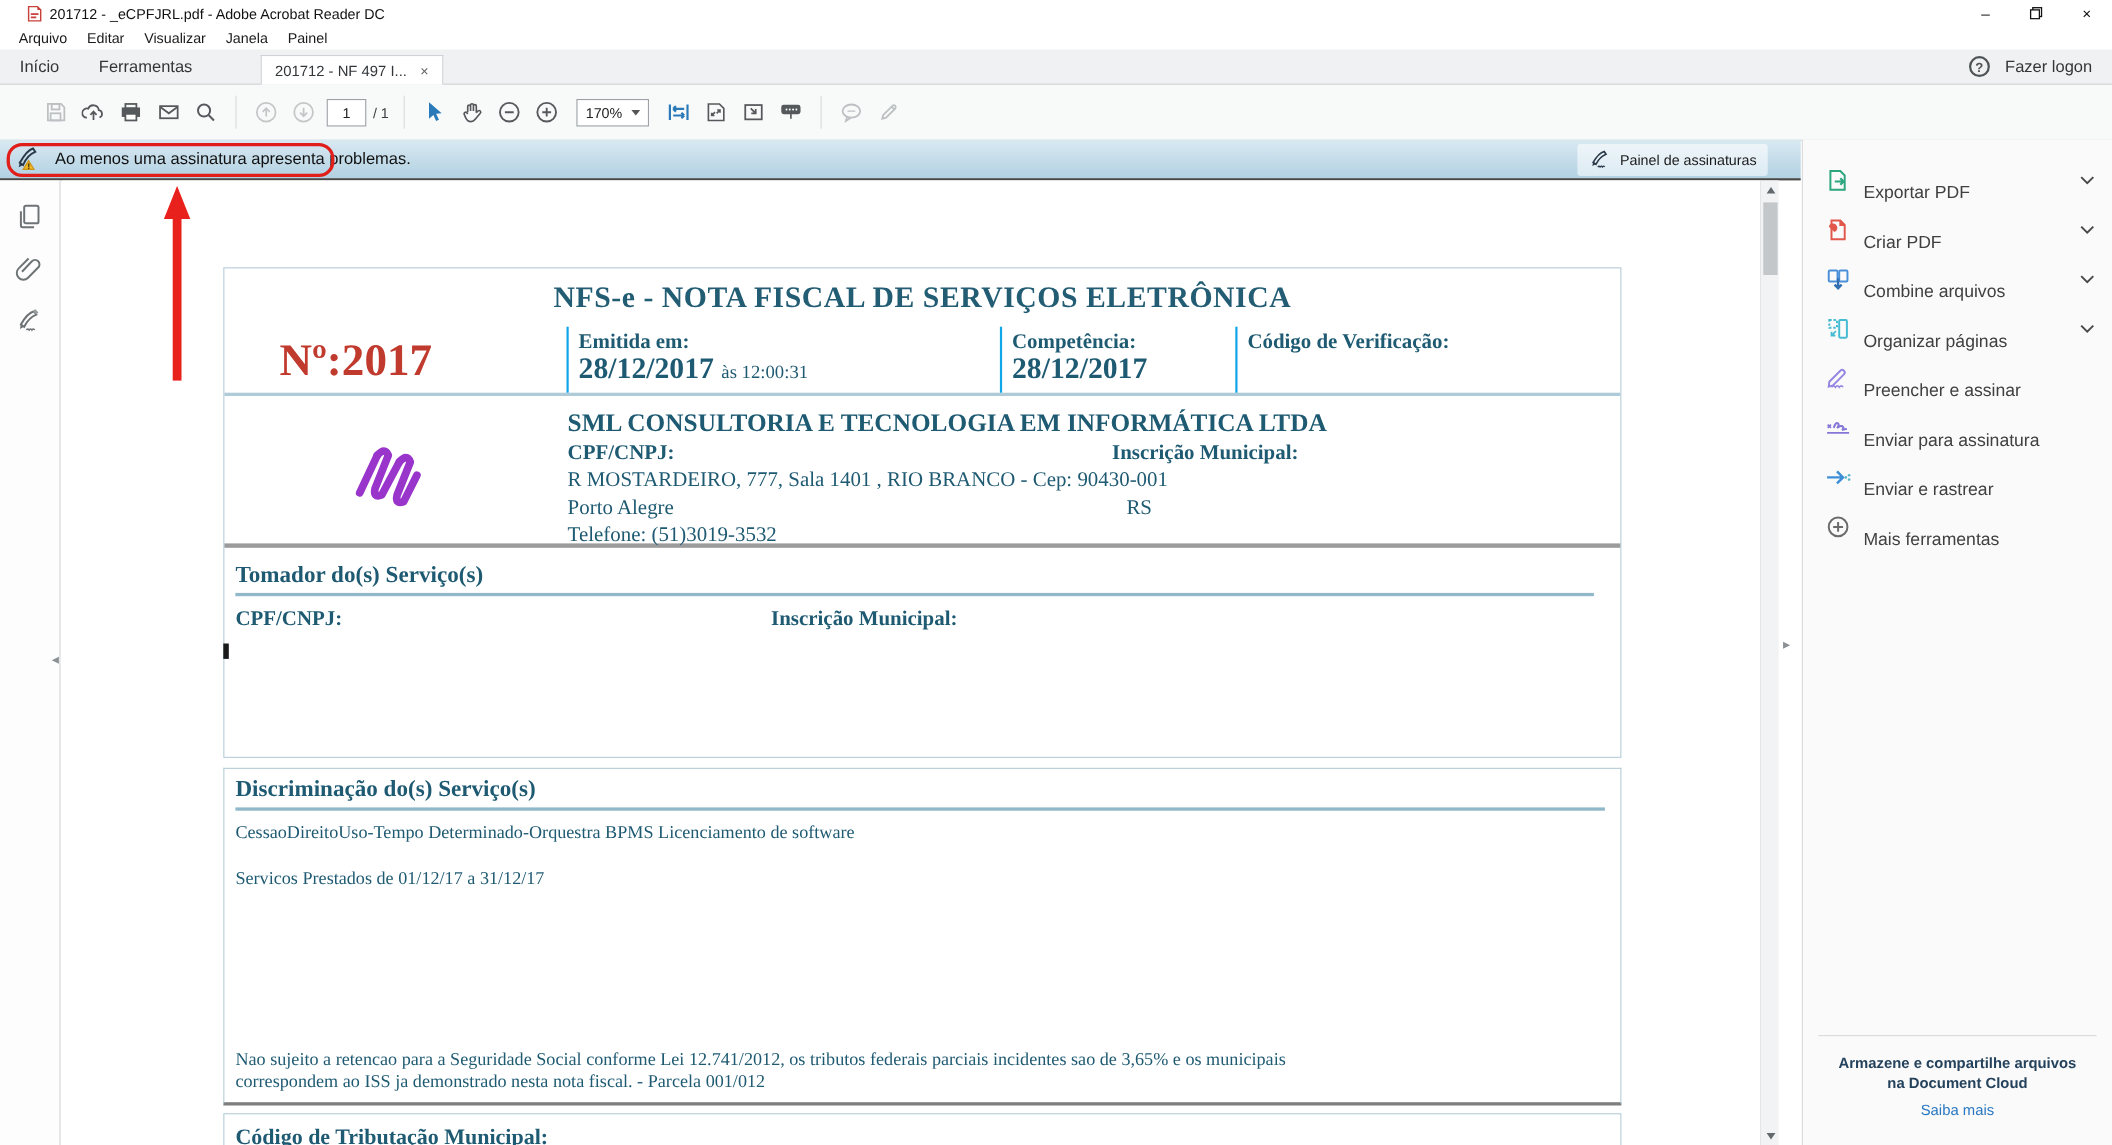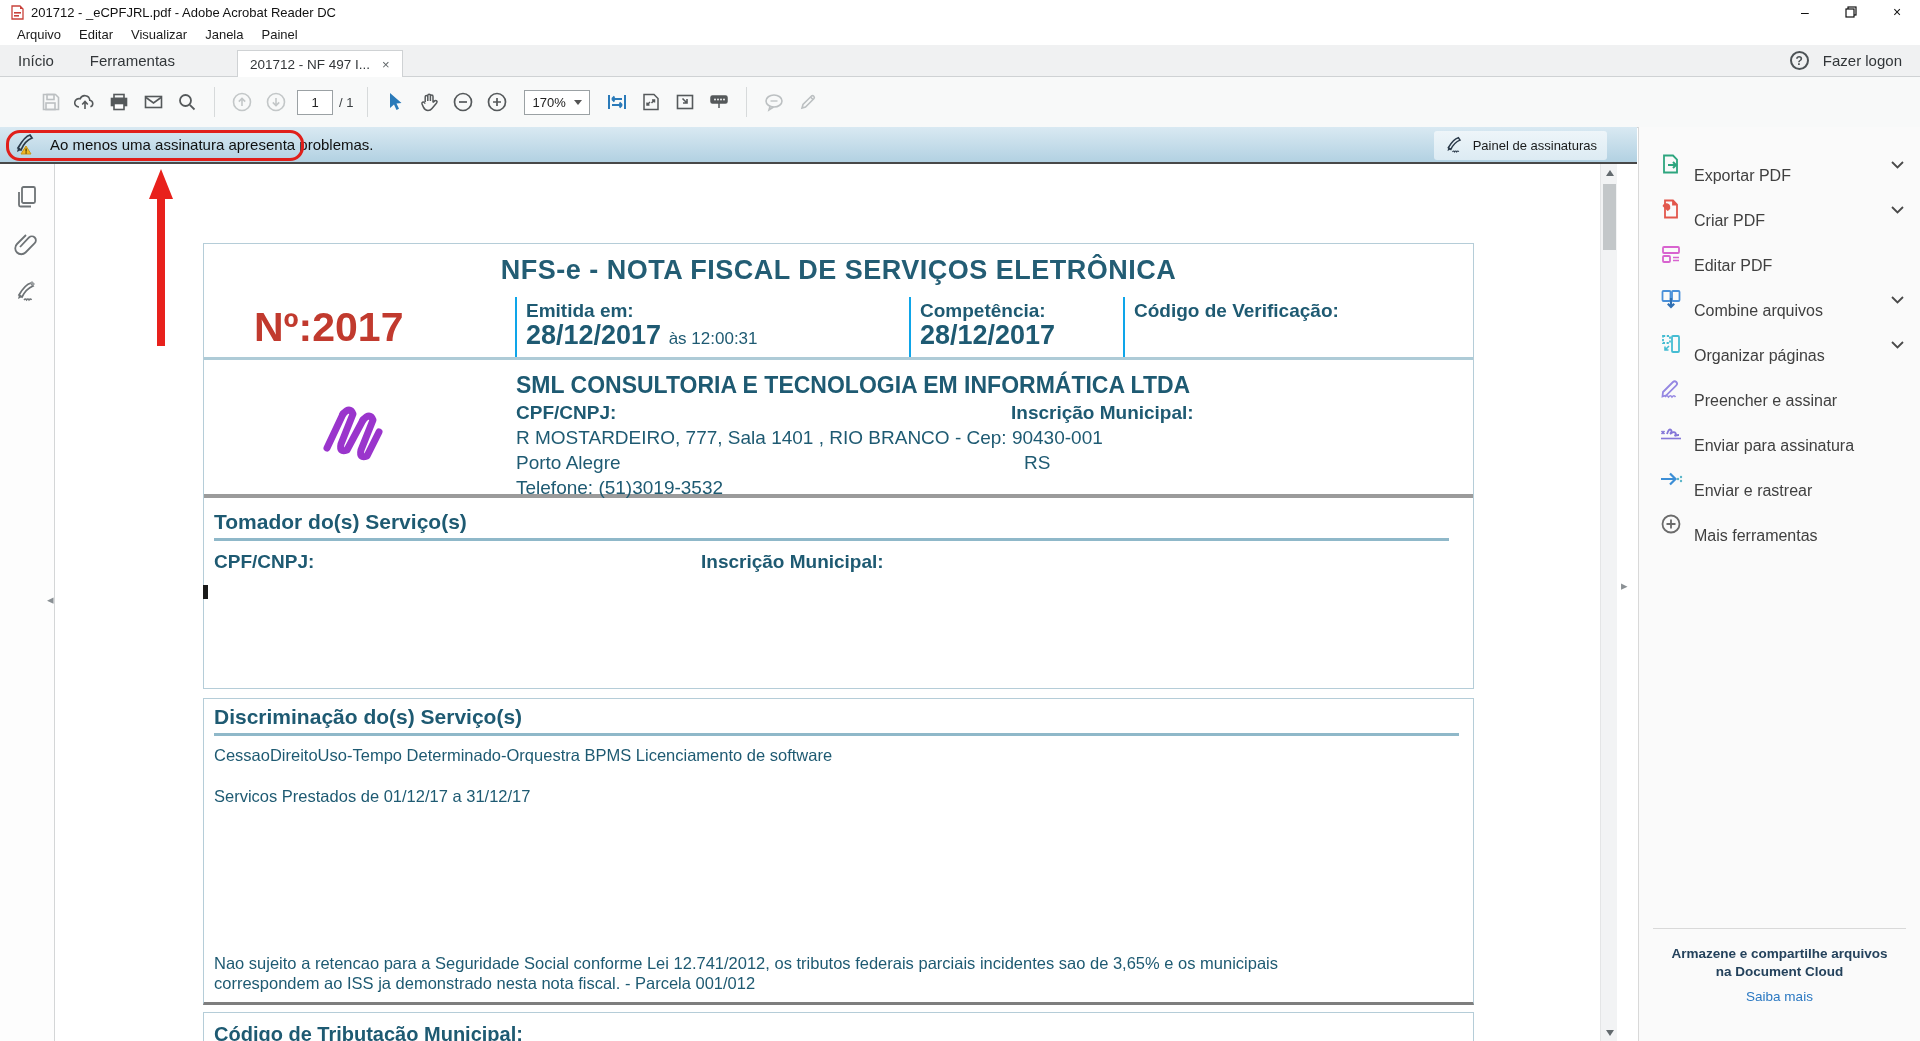--- a/index.html
+++ b/index.html
@@ -1,20 +1,20 @@
 <!DOCTYPE html>
 <html><head>
 <meta charset="utf-8">
 <style>
   * { box-sizing: border-box; margin: 0; padding: 0; }
   html,body { width:1920px; height:1041px; overflow:hidden; }
   body { font-family:"Liberation Sans", sans-serif; background:#fff; position:relative; color:#222; }
 
   
-  .titlebar { height:24px; display:flex; align-items:center; padding-left:10px; background:#fff; }
+  .titlebar { height:24px; display:flex; align-items:center; padding-left:24px; background:#fff; }
   .titlebar .apptitle { font-size:13px; color:#111; margin-left:6px; }
   .winctrls { margin-left:auto; display:flex; height:100%; }
   .winbtn { width:46px; display:flex; align-items:center; justify-content:center; font-size:14px; color:#111; cursor:default; }
 
   
   .menubar { height:21px; display:flex; align-items:center; padding-left:8px; background:#fff; }
   .menuitem { font-size:13px; color:#1a1a1a; padding:0 9px; }
 
   
   .tabbar { height:32px; background:#f0f1f2; border-bottom:1px solid #cfd2d4; display:flex; align-items:flex-end; position:relative; }
@@ -48,21 +48,21 @@
   .red-rect { position:absolute; left:6px; top:130px; width:298px; height:31px; border:3px solid #e01f1a; border-radius:14px; z-index:40; pointer-events:none; }
   .red-arrow { position:absolute; left:143px; top:169px; z-index:40; pointer-events:none; }
 
   
   .sidebar { position:absolute; top:164px; left:0; width:55px; bottom:0; background:#fdfdfd; border-right:1px solid #d4d6d7; display:flex; flex-direction:column; align-items:center; padding-top:18px; gap:18px; }
   .sidebtn { width:30px; height:30px; display:flex; align-items:center; justify-content:center; }
   .pane-handle-left { position:absolute; left:47px; top:592px; z-index:10; color:#8a9094; font-size:13px; }
   .pane-handle-right { position:absolute; left:1621px; top:578px; z-index:10; color:#8a9094; font-size:13px; }
 
   
-  .docarea { position:absolute; top:164px; left:56px; width:1544px; bottom:0; background:#fff; overflow:hidden; font-family:Liberation Sans, sans-serif; }
+  .docarea { position:absolute; top:164px; left:56px; width:1544px; bottom:0; background:#fff; overflow:hidden; font-family:Liberation Serif, serif; }
   .doc { color:#1e5a72; }
   .boxA { position:absolute; left:147px; top:79px; width:1271px; height:446px; border:1px solid #b5cdd8; }
   .titleband { height:53px; display:flex; align-items:center; justify-content:center; }
   .doc-title { font-size:27px; font-weight:600; color:#235d74; letter-spacing:0.5px; }
   .headerband { height:63px; display:flex; position:relative; border-bottom:3px solid #aecbd7; }
   .hb-num { width:311px; display:flex; align-items:center; padding-left:50px; }
   .num-red { font-size:41px; font-weight:bold; color:#c13a2e; }
   .hb-col { border-left:2px solid #0ea5e9; padding:3px 0 0 9px; }
   .hb-col .lbl { font-size:19px; font-weight:bold; }
   .bigdate { font-size:27px; font-weight:bold; line-height:1.0; }
@@ -94,21 +94,21 @@
   .tri-down { width:0;height:0;border-left:4px solid transparent;border-right:4px solid transparent;border-top:6px solid #636a6e; }
   .sb-thumb { position:absolute; left:2px; top:20px; width:13px; height:66px; background:#c3c7c9; }
 
   
   .rightpanel { position:absolute; top:127px; left:1638px; width:282px; bottom:0; background:#fafafa; border-left:1px solid #d9d9d9; }
   .tools { padding-top:14px; }
   .tool { height:45px; display:flex; align-items:center; padding:0 16px 0 20px; }
   .tool .ticon { width:24px; height:24px; display:flex; align-items:center; justify-content:center; }
   .tool .tlabel { font-size:16px; color:#404040; margin-left:11px;margin-top:25px; }
   .tool .tchev { margin-left:auto; }
-  .panel-footer { position:absolute; left:0; right:0; bottom:17px; height:96px; }
+  .panel-footer { position:absolute; left:0; right:0; bottom:4px; height:96px; }
   .pf-divider { height:1px; background:#d9d9d9; margin:0 14px; }
   .pf-text { margin-top:16px; text-align:center; font-size:13.5px; font-weight:bold; color:#24425c; line-height:1.3; padding:0 24px; }
   .pf-link { margin-top:9px; text-align:center; font-size:13.5px; color:#2a78c2; }
 </style>
 </head>
 <body>
 
 <div class="titlebar">
   <svg width="15" height="15" viewBox="0 0 15 15">
       <path d="M2 1 h8 l3 3 v10 h-11 z" fill="#fff" stroke="#c8413a" stroke-width="1.3"></path>
@@ -414,30 +414,20 @@
             <path d="M2.5 8 a4 4 0 1 1 5 5" fill="#e2574c" stroke="none"></path>
           </svg>
         </span>
       <span class="tlabel">Criar PDF</span>
       <span class="tchev"><svg width="13" height="8" viewBox="0 0 13 8" fill="none" stroke="#4a4a4a" stroke-width="1.8">
             <path d="M1 1 L6.5 6.5 L12 1"></path>
           </svg></span>
     </div>
     <div class="tool">
       <span class="ticon">
-          <svg width="22" height="22" viewBox="0 0 22 22" fill="none" stroke="#d863cf" stroke-width="1.8">
-            <rect x="3" y="4" width="16" height="6" rx="1"></rect>
-            <rect x="3" y="13" width="7" height="6" rx="1"></rect>
-            <path d="M13 14.5 H19 M13 17.5 H19" stroke-width="1.5"></path>
-          </svg>
-        </span>
-      <span class="tlabel">Editar PDF</span>
-    </div>
-    <div class="tool">
-      <span class="ticon">
           <svg width="22" height="22" viewBox="0 0 22 22" fill="none" stroke="#4a90d9" stroke-width="1.8">
             <rect x="2.5" y="3" width="8" height="10" rx="1"></rect>
             <rect x="12" y="3" width="7.5" height="10" rx="1"></rect>
             <path d="M11 10 V19 M7.8 15.8 L11 19 L14.2 15.8" stroke="#2f6fb2" stroke-width="2.2"></path>
           </svg>
         </span>
       <span class="tlabel">Combine arquivos</span>
       <span class="tchev"><svg width="13" height="8" viewBox="0 0 13 8" fill="none" stroke="#4a4a4a" stroke-width="1.8">
             <path d="M1 1 L6.5 6.5 L12 1"></path>
           </svg></span>

